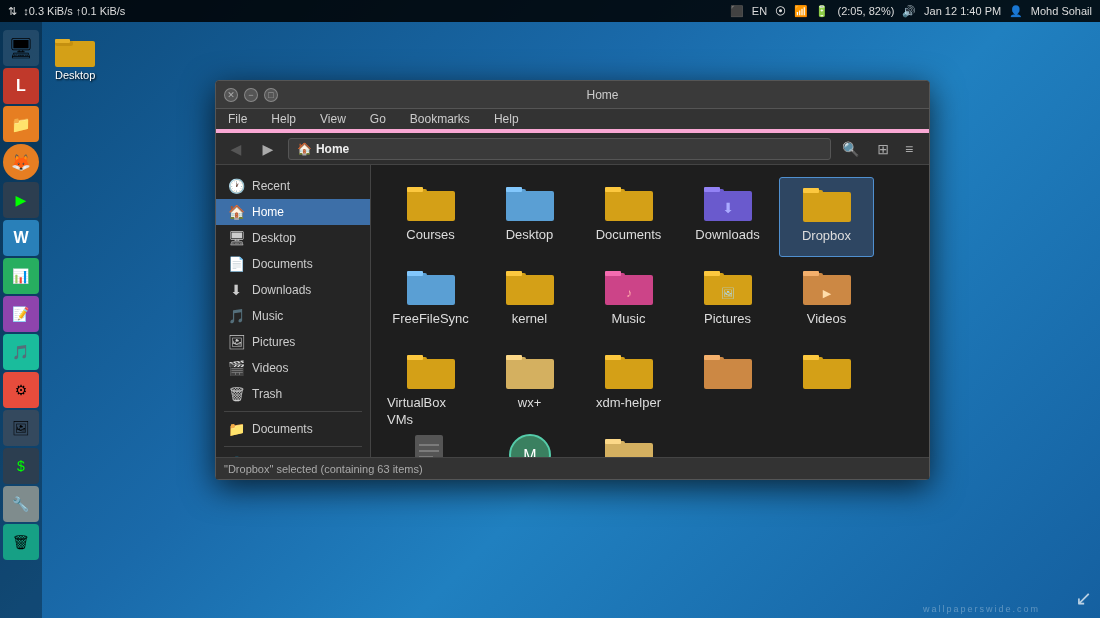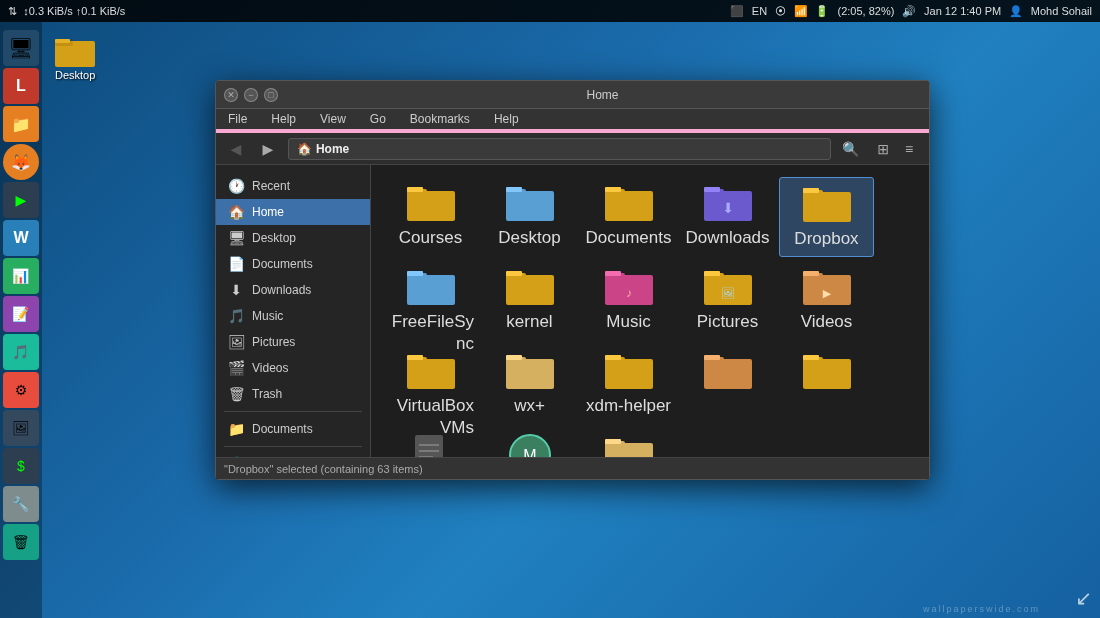--- a/index.html
+++ b/index.html
@@ -249,22 +249,22 @@
       justify-content: flex-start;
       padding: 6px 4px 4px;
       cursor: pointer;
       border-radius: 3px;
       gap: 4px;
     }
     .file-item.selected { background: rgba(70,130,200,0.4); border: 1px solid #5090d0; }
     .file-item-icon { width: 48px; height: 40px; display: flex; align-items: center; justify-content: center; }
     .file-item-name {
       color: #ddd;
-      font-size: 17px;
-      text-align: right;
+      font-size: 13px;
+      text-align: left;
       word-break: break-word;
       line-height: 1.3;
       max-width: 88px;
     }
 
     
     .status-bar {
       height: 22px;
       background: #333;
       border-top: 1px solid #444;

